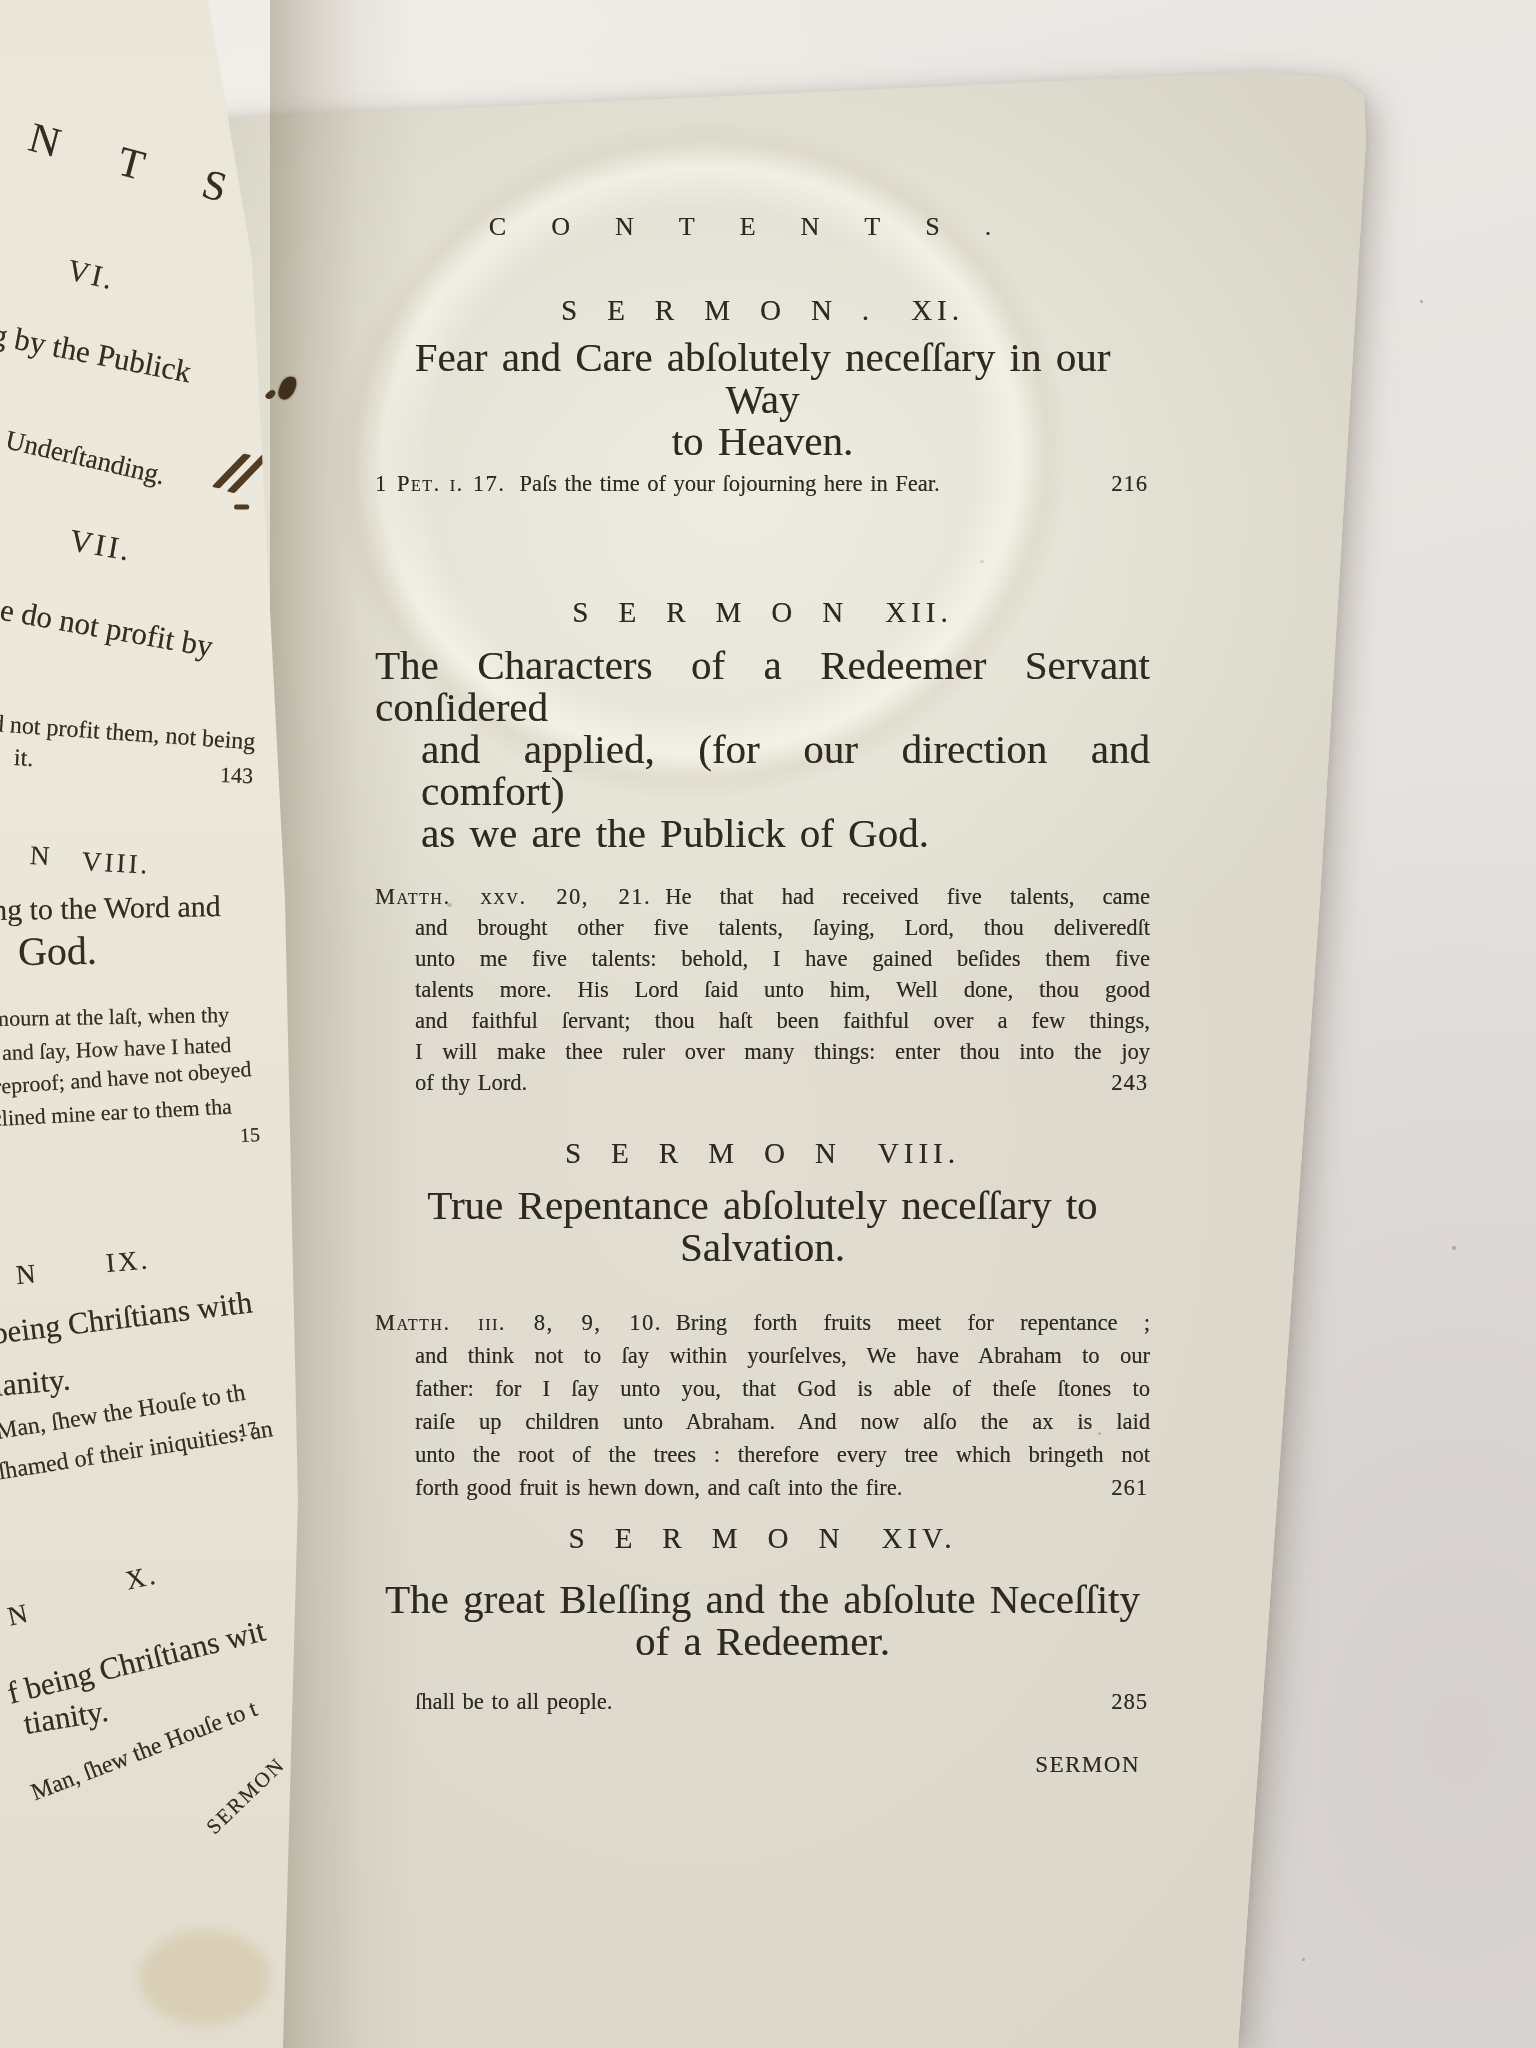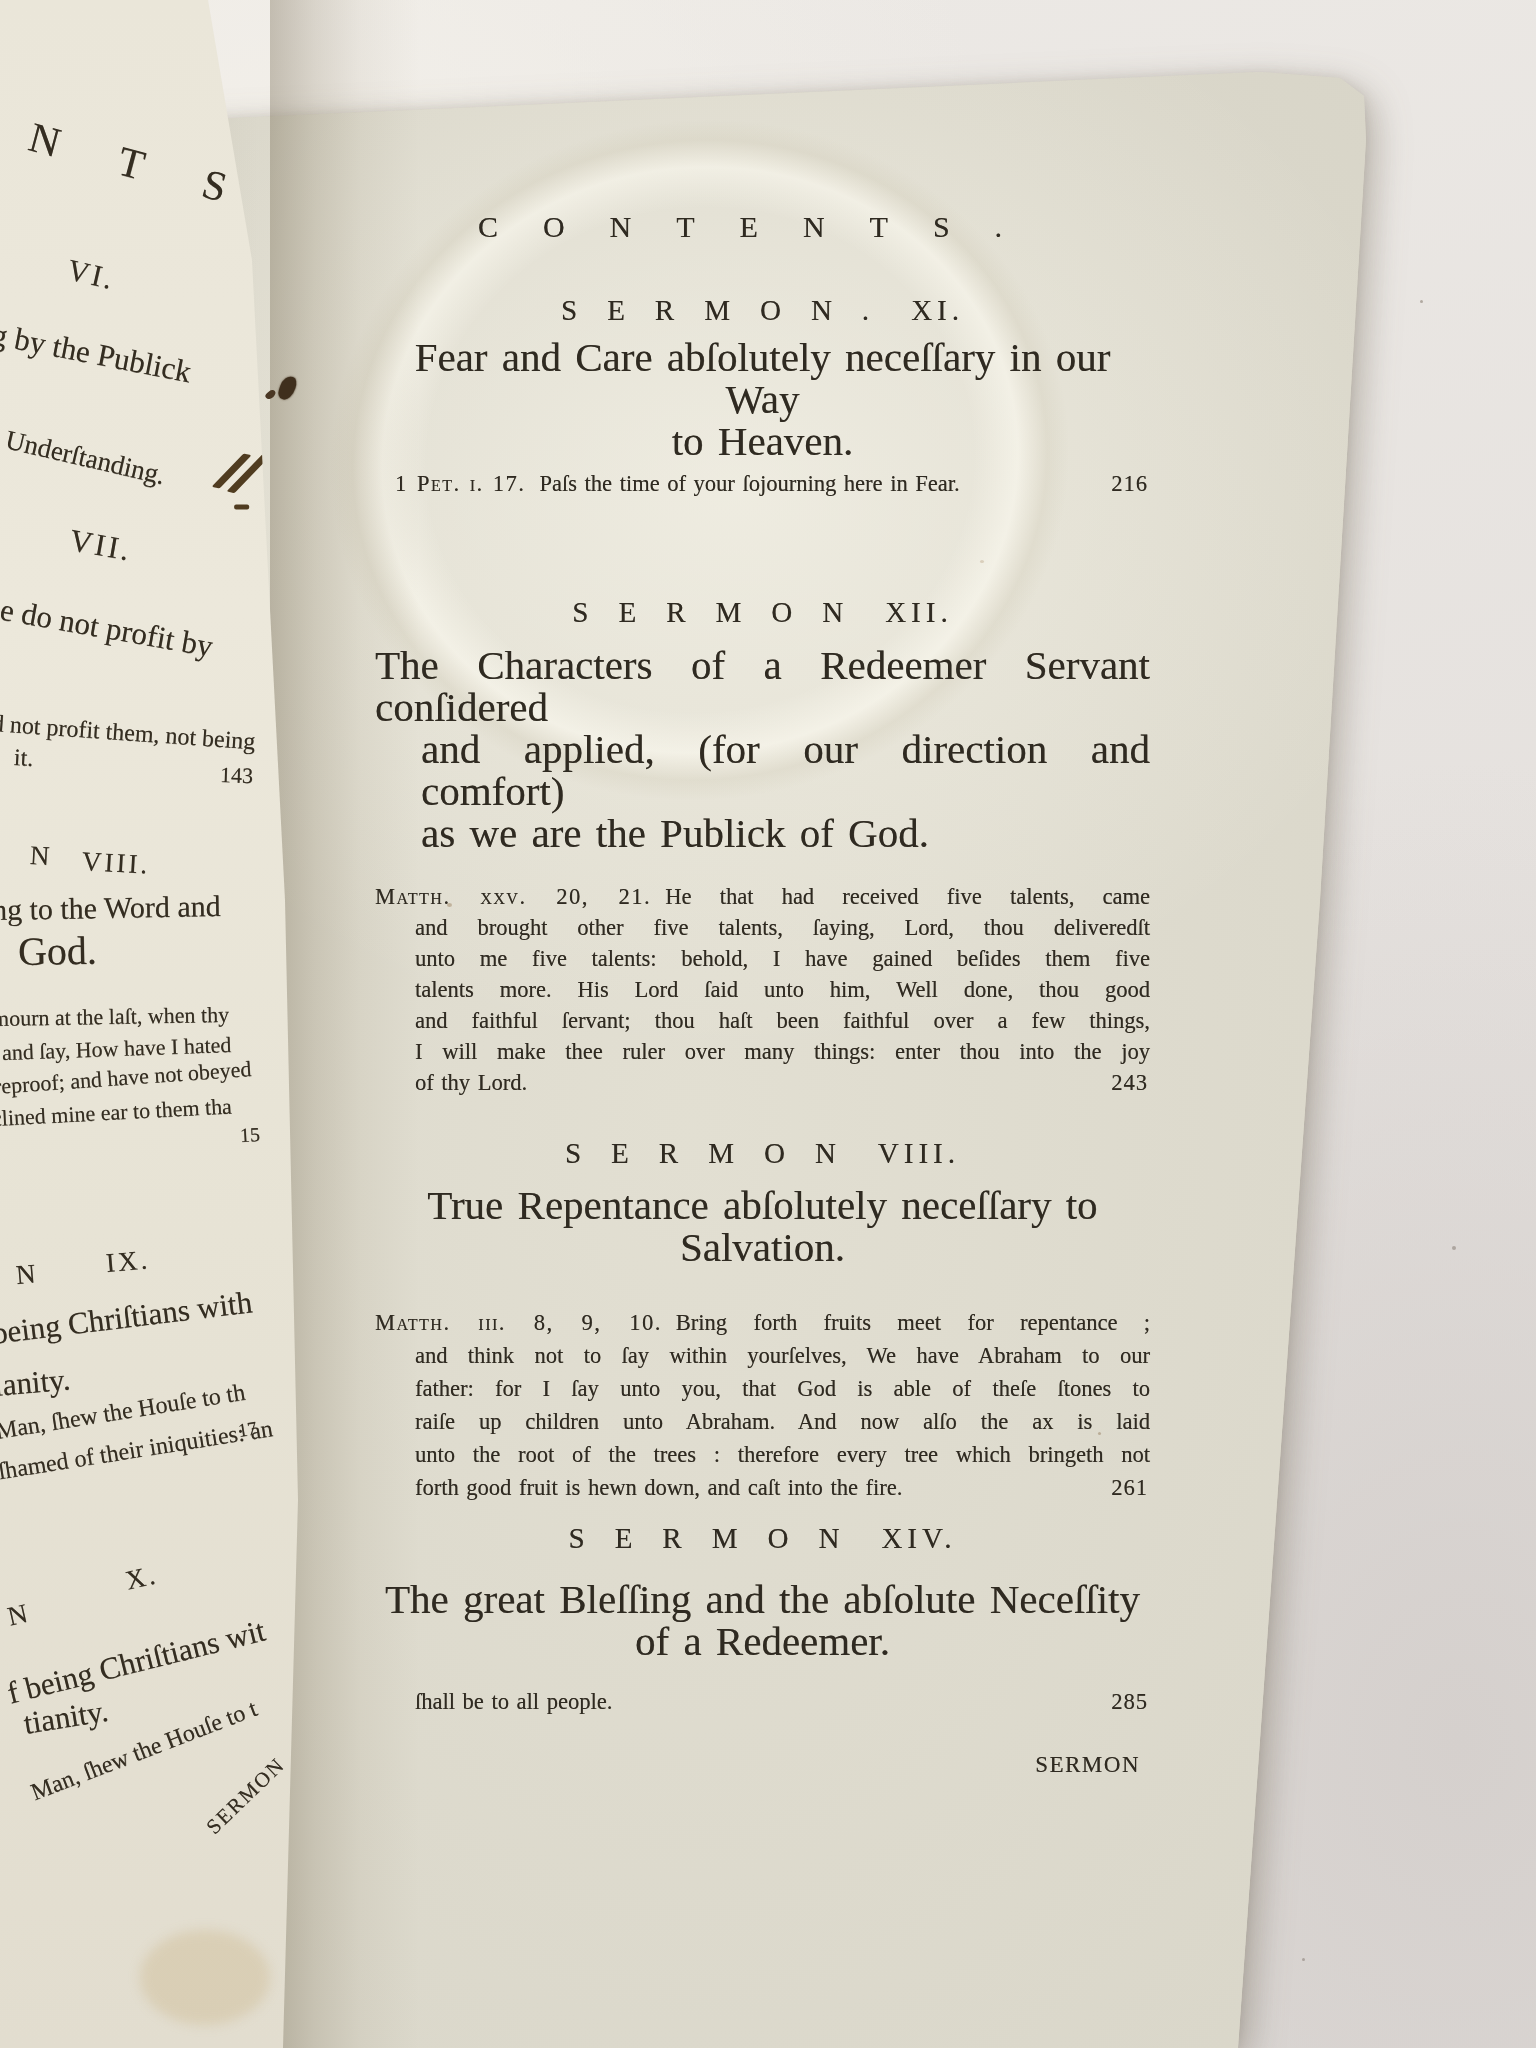--- a/index.html
+++ b/index.html
@@ -30,21 +30,21 @@
     clip-path:polygon(0 0,208px 0,252px 260px,285px 900px,298px 1500px,283px 2048px,0 2048px);
     background:
       linear-gradient(102deg, rgba(255,255,255,0) 55%, rgba(150,138,112,.30) 84%, rgba(110,100,78,.5) 98%),
       linear-gradient(180deg,#eae6d9 0%,#ece8db 30%,#e7e3d5 60%,#e2ddcf 100%);
     filter:drop-shadow(3px 2px 6px rgba(60,50,35,.3));}
   .lfrag{position:absolute;white-space:pre;color:#342d21;transform-origin:0 50%;
     text-shadow:0.2px 0.3px 0.5px rgba(44,38,28,.5);}
   
   .textcol{position:absolute;left:375px;top:60px;width:775px;color:#2f2a21;
     text-shadow:0.2px 0.3px 0.5px rgba(44,38,28,.55);}
-  .contents-h{margin-top:145px;line-height:44px;font-size:30px;letter-spacing:45px;text-align:center;white-space:nowrap;}
+  .contents-h{margin-top:145px;line-height:44px;font-size:26px;letter-spacing:45px;text-align:center;white-space:nowrap;}
   .s-head{text-align:center;line-height:34px;font-size:29px;white-space:nowrap;}
   .s-word{letter-spacing:30px;margin-right:-30px;}
   .s-num{margin-left:42px;letter-spacing:5px;}
   .s-title{font-size:41px;line-height:42px;word-spacing:4px;}
   .s-title.center{text-align:center;}
   .s-title.hang .line{padding-left:46px;}
   .s-title.hang .line:first-child{padding-left:0;}
   .s-title.hang .line.j{text-align:justify;text-align-last:justify;}
   .s-scrip{font-size:22.5px;word-spacing:2px;}
   .s-scrip .line{padding-left:40px;position:relative;}
@@ -130,21 +130,21 @@
   </div>
   <div class="textcol">
     <div class="contents-h">CONTENTS.</div>
     <div id="sections">
         <div class="s-sec">
           <div class="s-head" style="margin-top: 44px;"><span class="s-word">SERMON.</span><span class="s-num">XI.</span></div>
           <div class="s-title center" style="margin-top: 9px;">
             <div class="line j">Fear and Care abſolutely neceſſary in our Way</div>
             <div class="line last">to Heaven.</div>
           </div>
-          <div class="s-scrip" style="margin-top: 6px; line-height: 31px; margin-left: 20px;">
+          <div class="s-scrip" style="margin-top: 6px; line-height: 31px;">
             <div class="line first last"><span class="ref">1 Pet. i. 17.</span>Paſs the time of your ſojourning here in Fear.<span class="pg">216</span></div>
           </div>
         </div>
         <div class="s-sec">
           <div class="s-head" style="margin-top: 96px;"><span class="s-word">SERMON</span><span class="s-num">XII.</span></div>
           <div class="s-title hang" style="margin-top: 15px;">
             <div class="line j">The Characters of a Redeemer Servant conſidered</div>
             <div class="line j">and applied, (for our direction and comfort)</div>
             <div class="line last">as we are the Publick of God.</div>
           </div>

